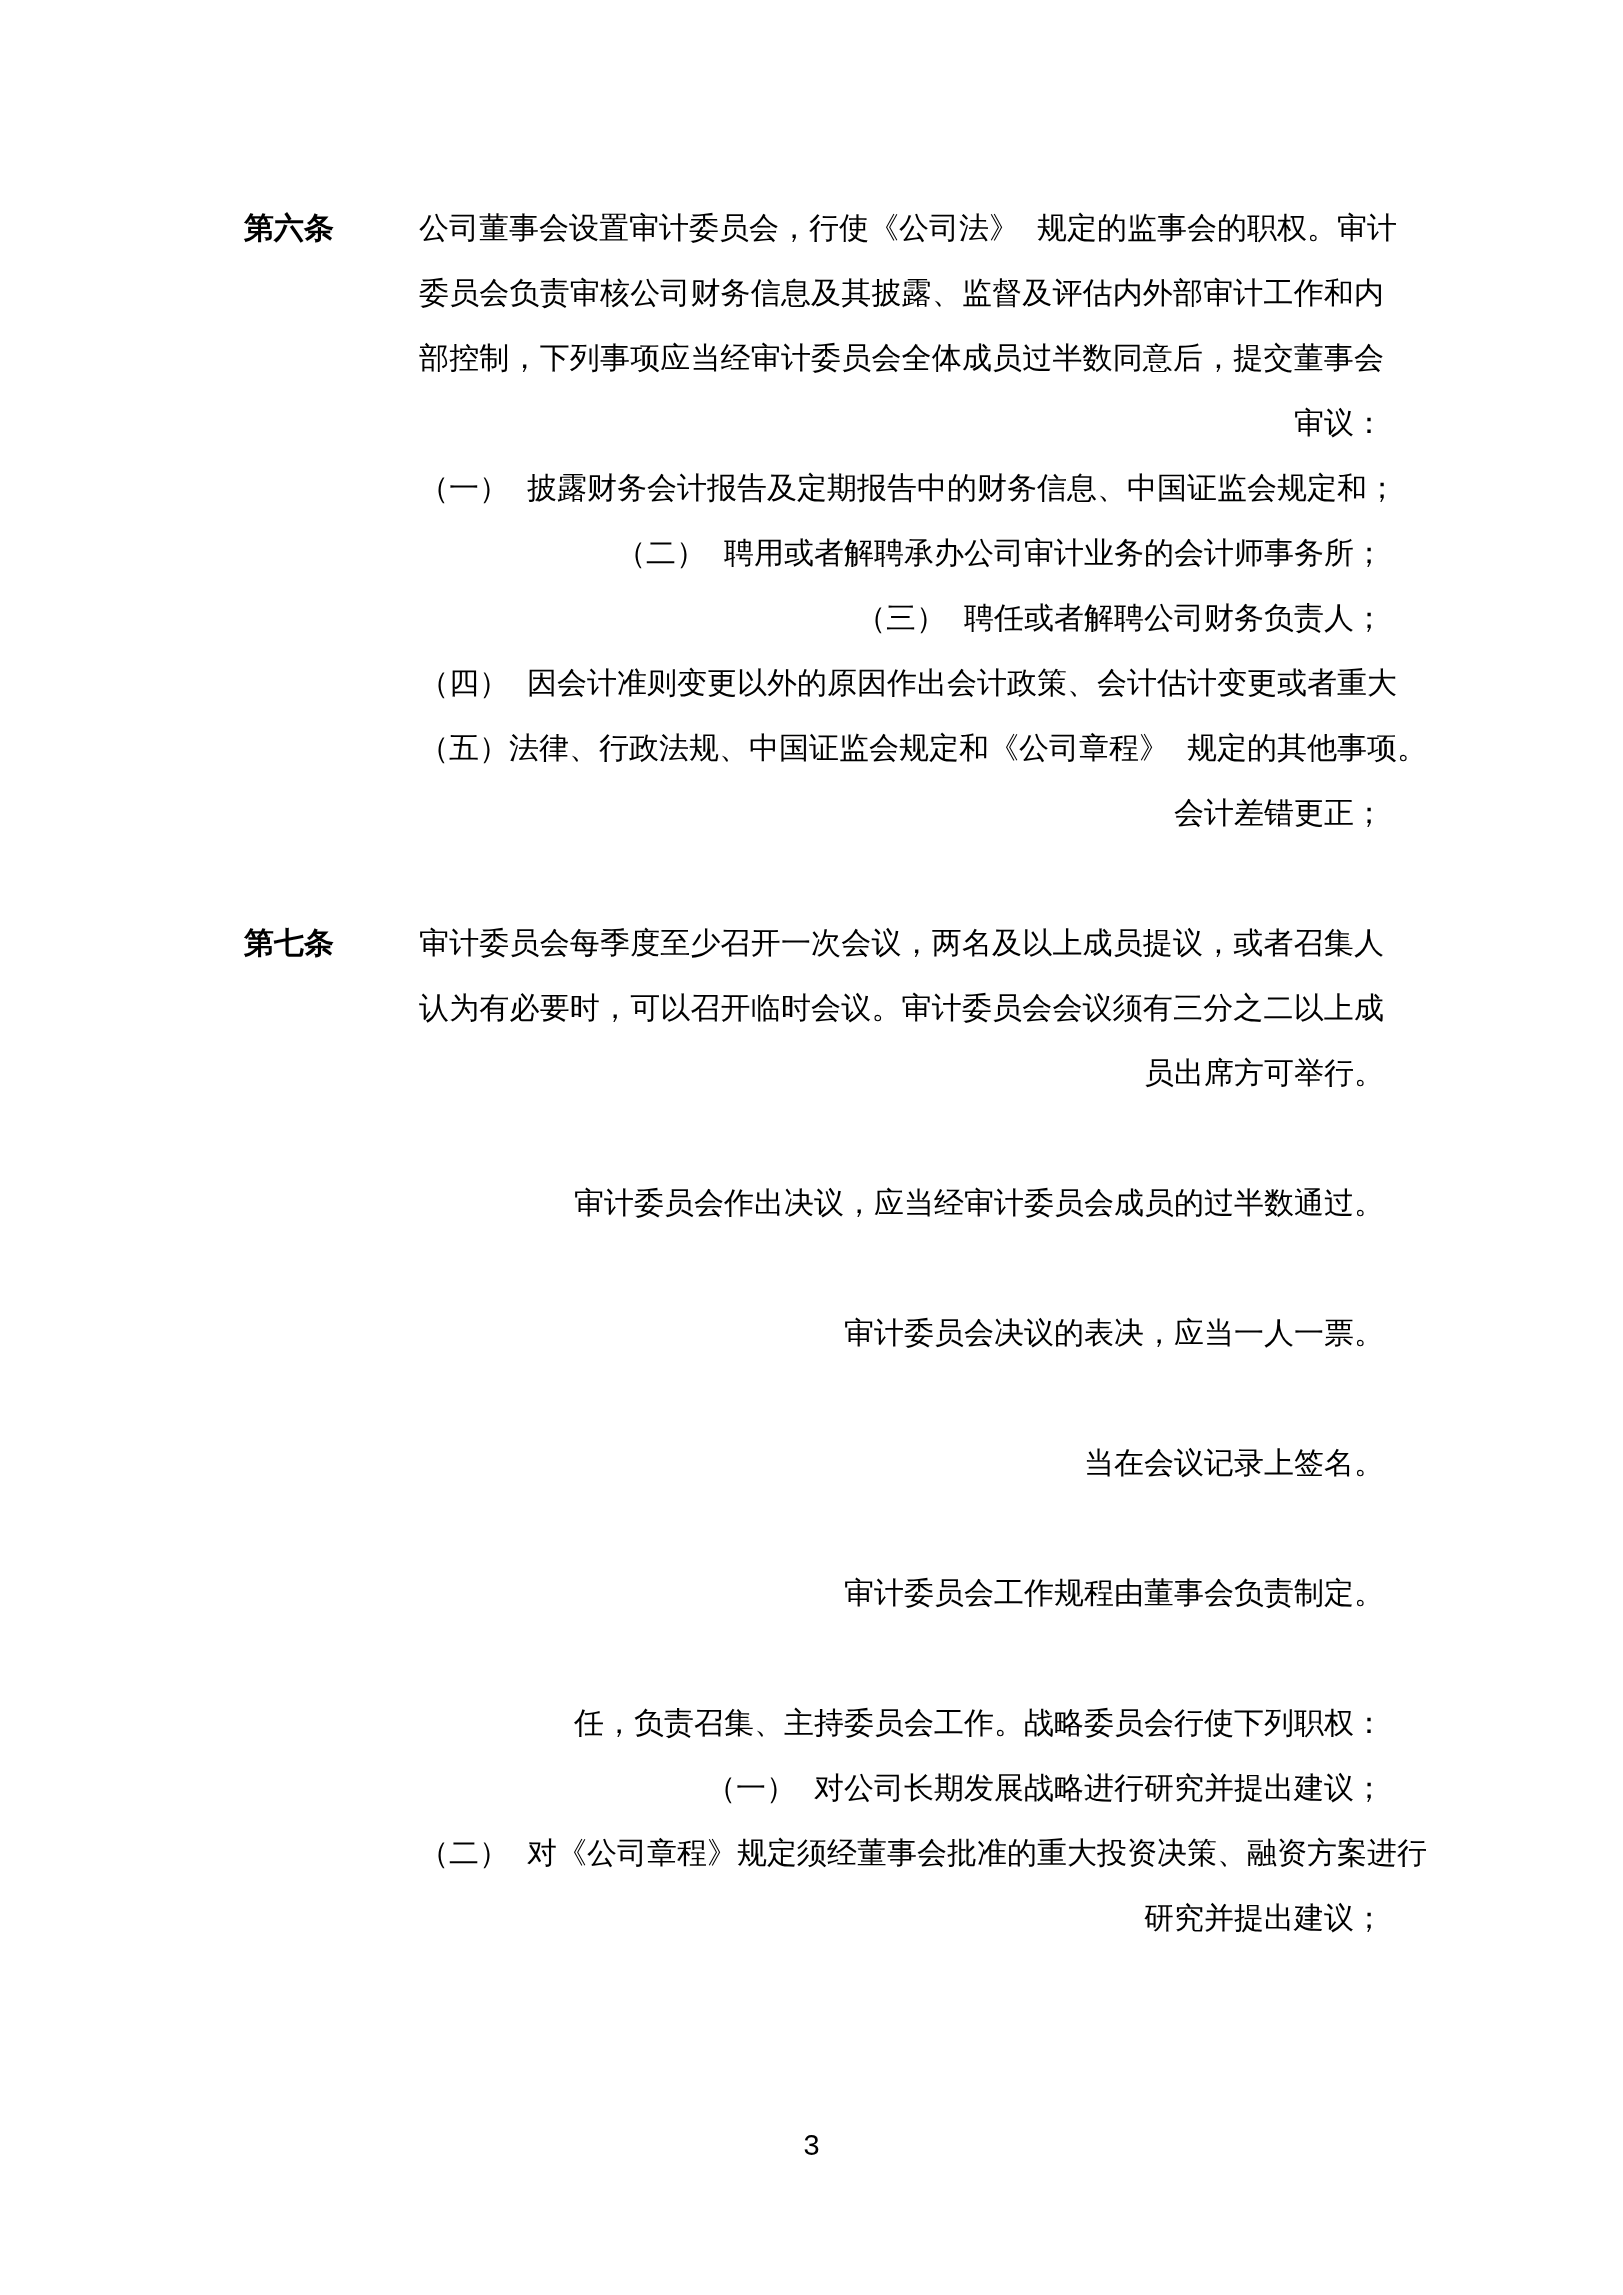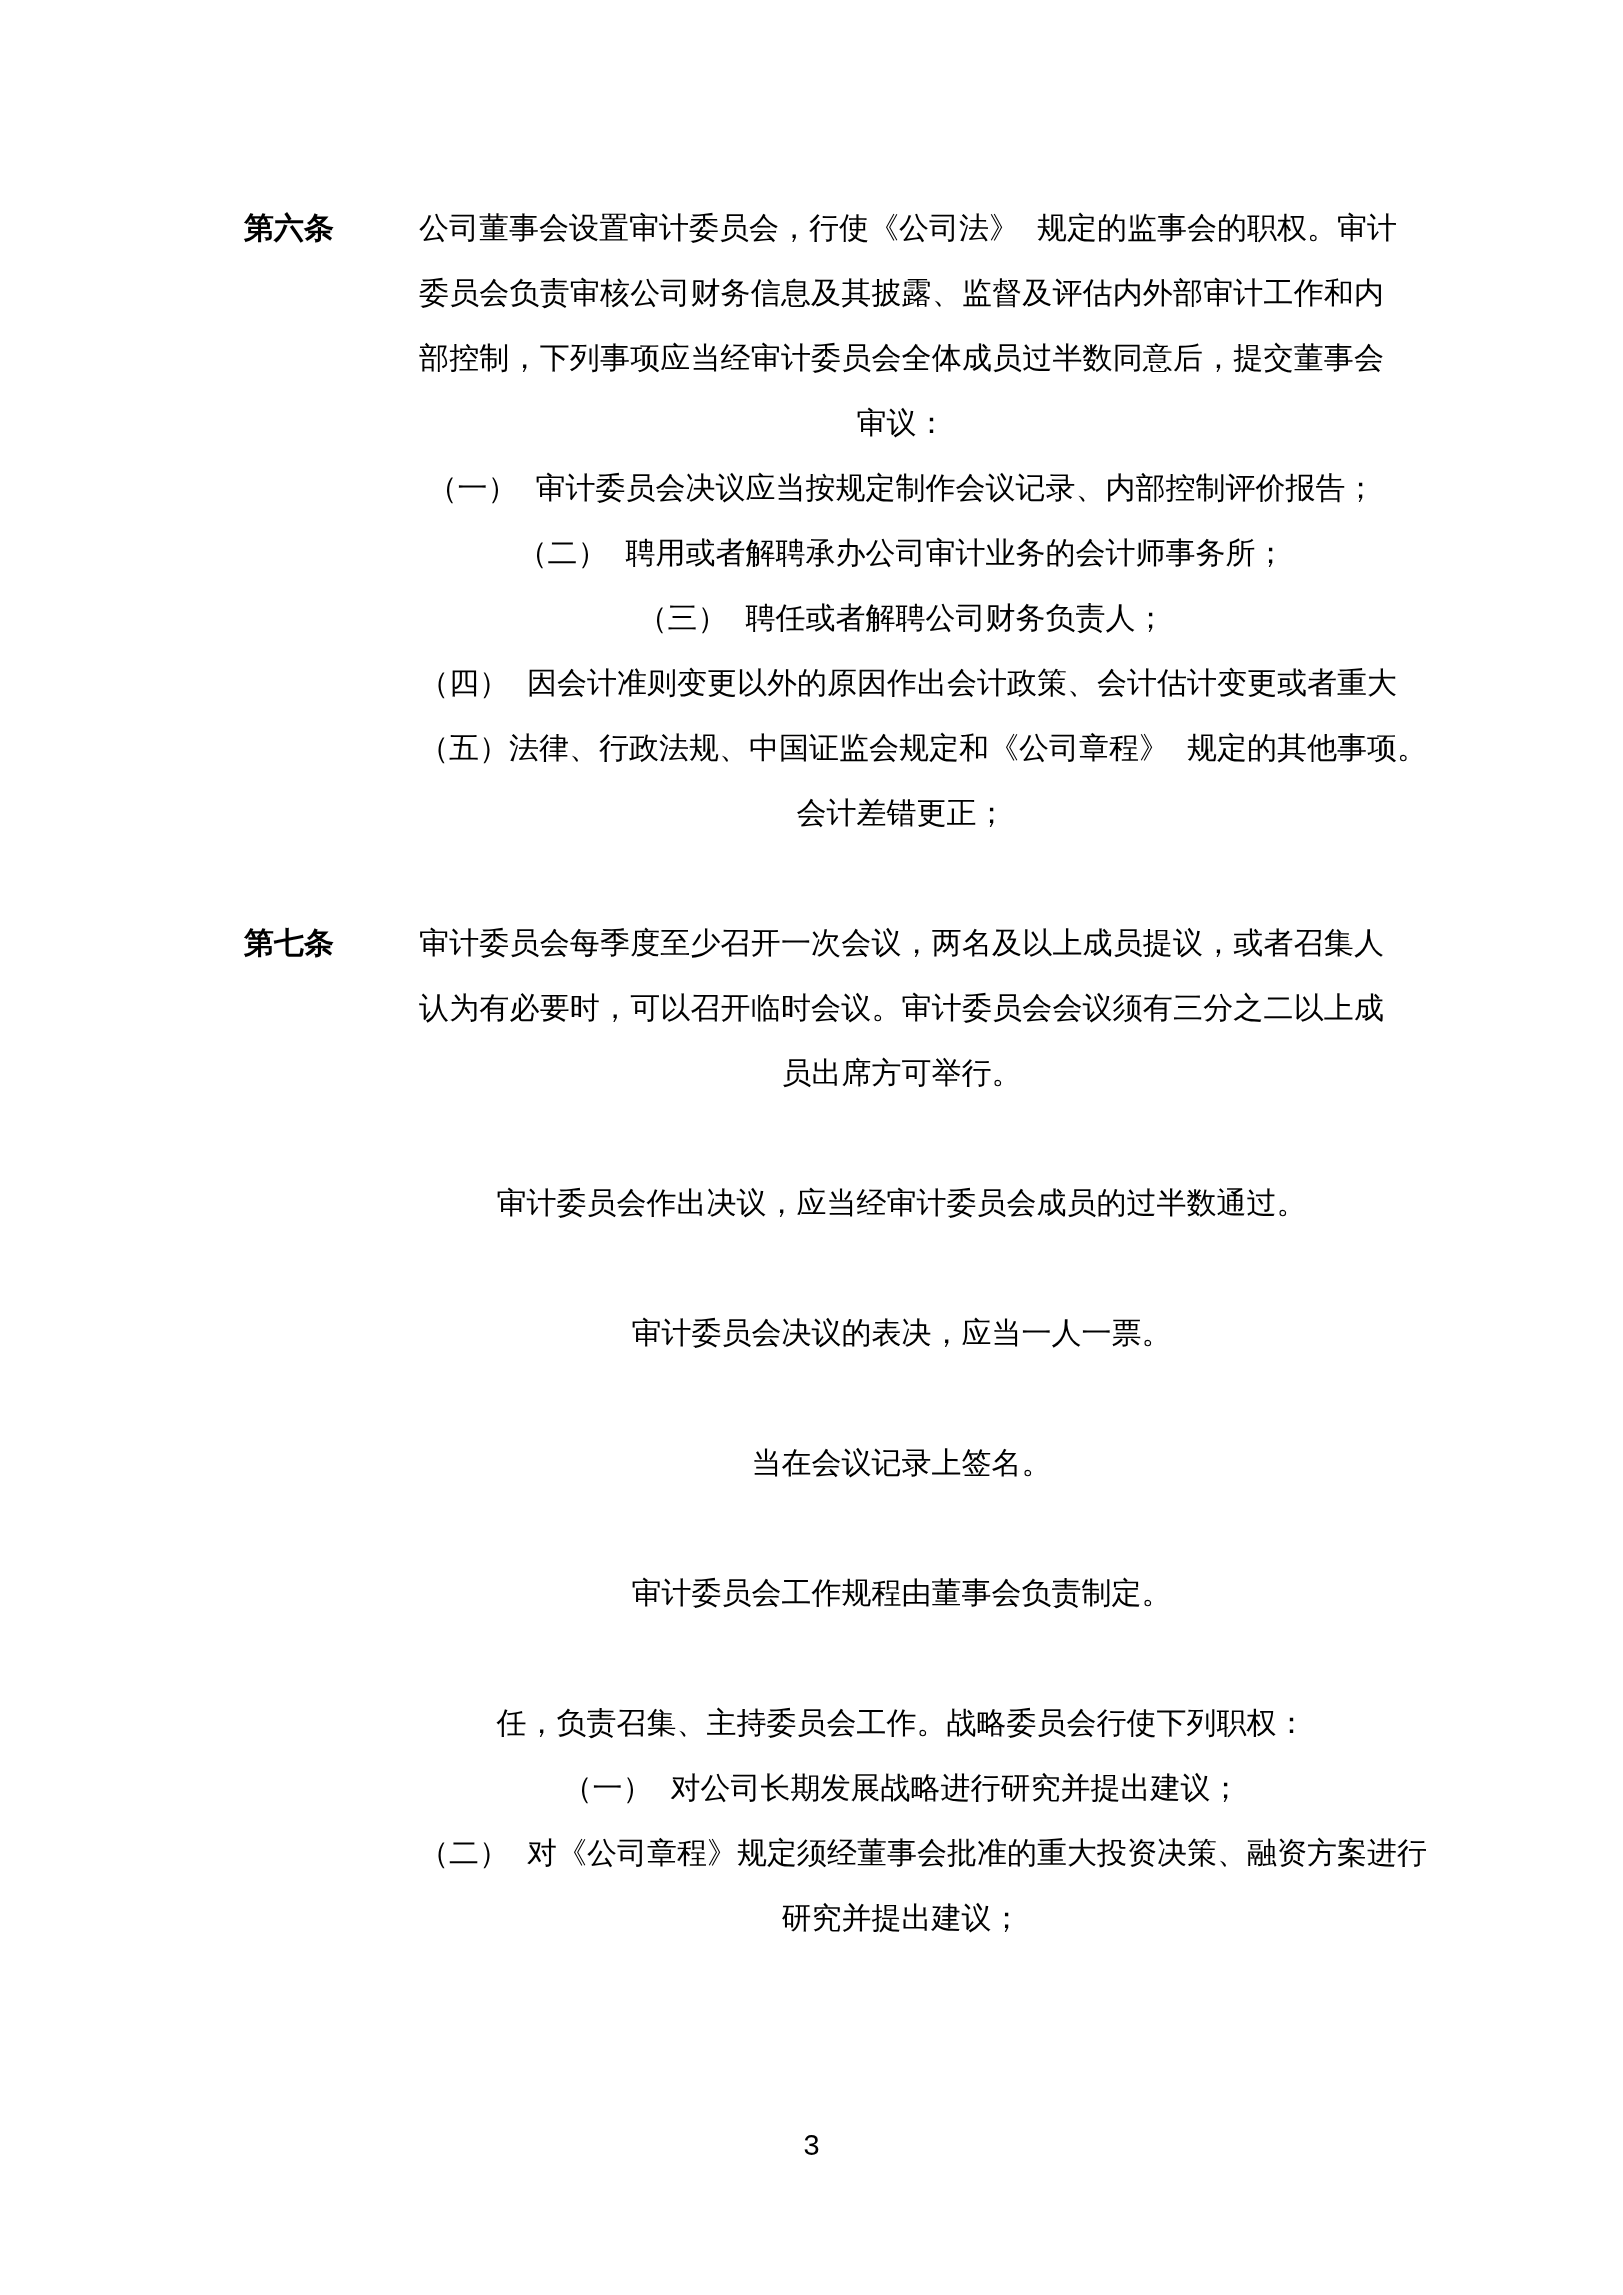--- a/index.html
+++ b/index.html
@@ -17,21 +17,21 @@
     left: 419px;
     top: 198px;
     width: 965px;
   }
   .line {
     position: relative;
     height: 65px;
     line-height: 65px;
     font-size: 30px;
     white-space: nowrap;
-    text-align: center;
+    text-align: right;
   }
   .line.justify {
     text-align: justify;
     text-align-last: justify;
   }
   .line.blank {  }
   .article-label {
     position: absolute;
     left: -175px;
     top: 0;
@@ -51,21 +51,21 @@
 </style>
 </head>
 <body>
 
 <div class="page">
   <div class="doc">
       <div class="line justify"><span class="article-label">第六条</span><span>公司董事会设置审计委员会，行使《公司法》 规定的监事会的职权。审计</span></div>
       <div class="line justify"><span>委员会负责审核公司财务信息及其披露、监督及评估内外部审计工作和内</span></div>
       <div class="line justify"><span>部控制，下列事项应当经审计委员会全体成员过半数同意后，提交董事会</span></div>
       <div class="line"><span>审议：</span></div>
-      <div class="line"><span>（一） 审计委员会决议应当按规定制作会议记录、内部控制评价报告；</span></div>
+      <div class="line"><span>（一） 披露财务会计报告及定期报告中的财务信息、中国证监会规定和；</span></div>
       <div class="line"><span>（二） 聘用或者解聘承办公司审计业务的会计师事务所；</span></div>
       <div class="line"><span>（三） 聘任或者解聘公司财务负责人；</span></div>
       <div class="line justify"><span>（四） 因会计准则变更以外的原因作出会计政策、会计估计变更或者重大</span></div>
       <div class="line"><span>（五）法律、行政法规、中国证监会规定和《公司章程》 规定的其他事项。</span></div>
       <div class="line"><span>会计差错更正；</span></div>
       <div class="line blank"></div>
       <div class="line justify"><span class="article-label">第七条</span><span>审计委员会每季度至少召开一次会议，两名及以上成员提议，或者召集人</span></div>
       <div class="line justify"><span>认为有必要时，可以召开临时会议。审计委员会会议须有三分之二以上成</span></div>
       <div class="line"><span>员出席方可举行。</span></div>
       <div class="line blank"></div>

